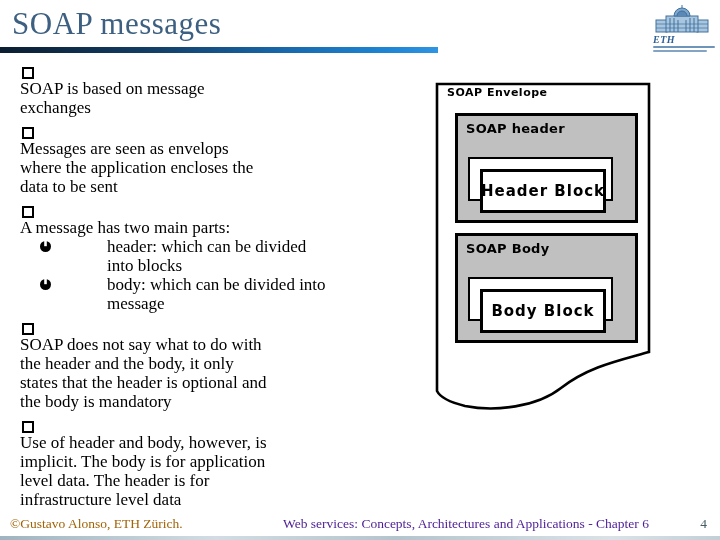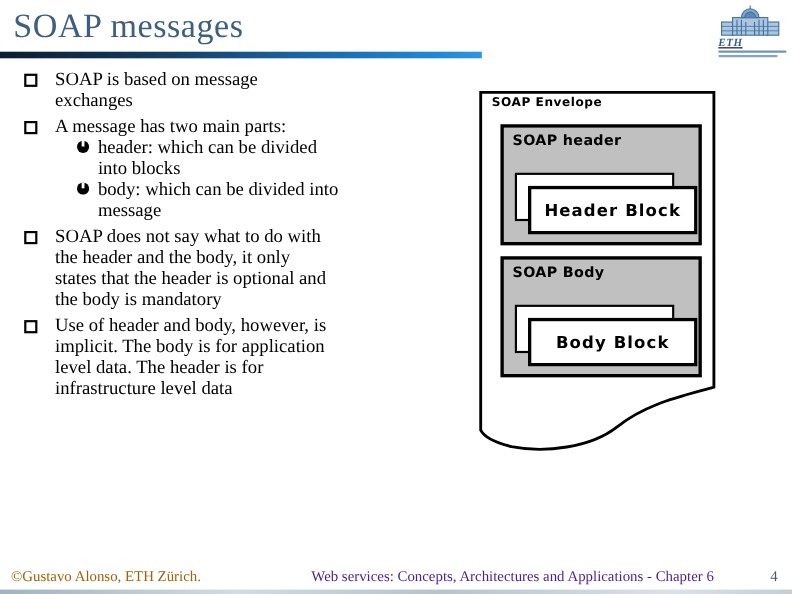--- a/index.html
+++ b/index.html
@@ -10,60 +10,60 @@
   
   .title{
     position:absolute;left:12px;top:6px;font-size:31px;font-weight:400;
     color:#3d6082;letter-spacing:.5px;white-space:nowrap;
   }
   .title-bar{
     position:absolute;left:0;top:47px;width:438px;height:6px;
     background:linear-gradient(to right,#0b1e31,#133e66 35%,#1868ab 65%,#1f87d6 90%,#2f94e2);
   }
   
-  .logo{position:absolute;right:5px;top:4px;width:62px;text-align:left;text-decoration:underline;}
+  .logo{position:absolute;right:5px;top:4px;width:62px;text-align:left;}
   .logo svg{display:block;}
   .logo-eth{
     font-family:"Liberation Serif",serif;font-weight:bold;font-style:italic;
     font-size:10px;color:#2e5f94;line-height:10px;margin:1px 0 1px 0;letter-spacing:.5px;
   }
   .logo-line{height:2px;background:#6f94ba;margin-bottom:2px;border-radius:1px;}
   .logo-line.l2{width:54px;opacity:.85;}
   
   .list{position:absolute;left:20px;top:62px;width:390px;}
-  .item{display:flex;margin-bottom:5px;}
+  .item{display:flex;margin-bottom:5px;flex-direction:column;}
   .sq-bullet{
     flex:0 0 auto;width:8px;height:8px;border:2px solid #000;background:#fff;
     margin:5px 16px 0 2px;
   }
   .item-text{
     font-size:17px;line-height:19px;white-space:pre-line;
   }
   .sublist{margin:0 0 0 20px;}
-  .subitem{display:flex;}
+  .subitem{display:flex;gap:48px;}
   .orb{flex:0 0 auto;margin:4px 8px 0 0;}
   
   .diagram{position:absolute;left:425px;top:75px;width:235px;height:345px;}
   .diagram svg.envelope{position:absolute;left:0;top:0;}
   .d-label{
     font-family:"DejaVu Sans",sans-serif;font-weight:bold;color:#000;
     white-space:nowrap;
   }
   .env-label{position:absolute;left:22px;top:11px;font-size:11px;letter-spacing:.5px;}
   .graybox{
     position:absolute;left:30px;width:183px;height:110px;background:#c0c0c0;
     border:3px solid #000;box-sizing:border-box;padding-left:48px;
   }
   .graybox.header{top:38px;}
   .graybox.body{top:158px;}
   .graybox .gb-label{position:absolute;left:8px;top:5px;font-size:13px;letter-spacing:.3px;}
   .stackrect{position:absolute;background:#fff;box-sizing:border-box;}
   .stackrect.back{left:10px;top:41px;width:145px;height:44px;border:2.5px solid #000;}
   .stackrect.front{
-    left:22px;top:53px;width:154px;height:44px;border:3px solid #000;
+    left:22px;top:53px;width:126px;height:44px;border:3px solid #000;
     display:flex;align-items:center;justify-content:center;text-align:center;
   }
   .stackrect.front .d-label{font-size:15px;letter-spacing:1px;}
   
   .footer-left{
     position:absolute;left:10px;top:516px;font-size:13.5px;color:#a16207;white-space:nowrap;
   }
   .footer-center{
     position:absolute;left:283px;top:516px;font-size:13.5px;color:#4c1d95;white-space:nowrap;
   }
@@ -108,20 +108,26 @@
   </div>
 
   <div class="list">
 
     <div class="item">
       <span class="sq-bullet"></span>
       <div class="item-text">SOAP is based on message
 exchanges</div>
     </div>
 
+    <div class="item">
+      <span class="sq-bullet"></span>
+      <div class="item-text">Messages are seen as envelops
+where the application encloses the
+data to be sent</div>
+    </div>
 
     <div class="item">
       <span class="sq-bullet"></span>
       <div>
         <div class="item-text">A message has two main parts:</div>
         <div class="sublist">
           <div class="subitem">
             <svg class="orb" width="11" height="11" viewBox="0 0 11 11">
               <circle cx="5.5" cy="5.5" r="5.5" fill="#000"></circle>
               <rect x="4.2" y="0" width="2.6" height="5.2" fill="#fff"></rect>

